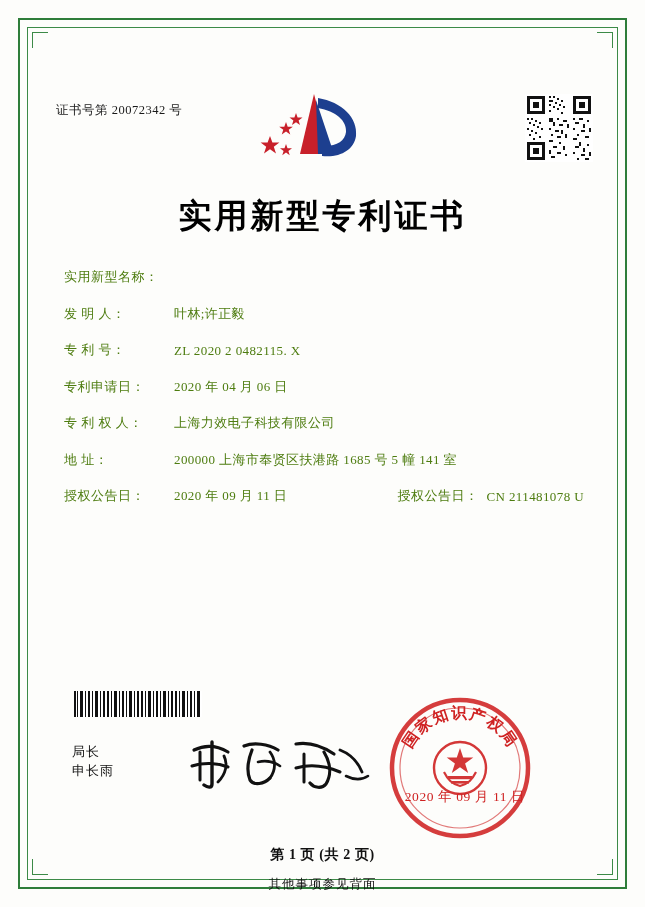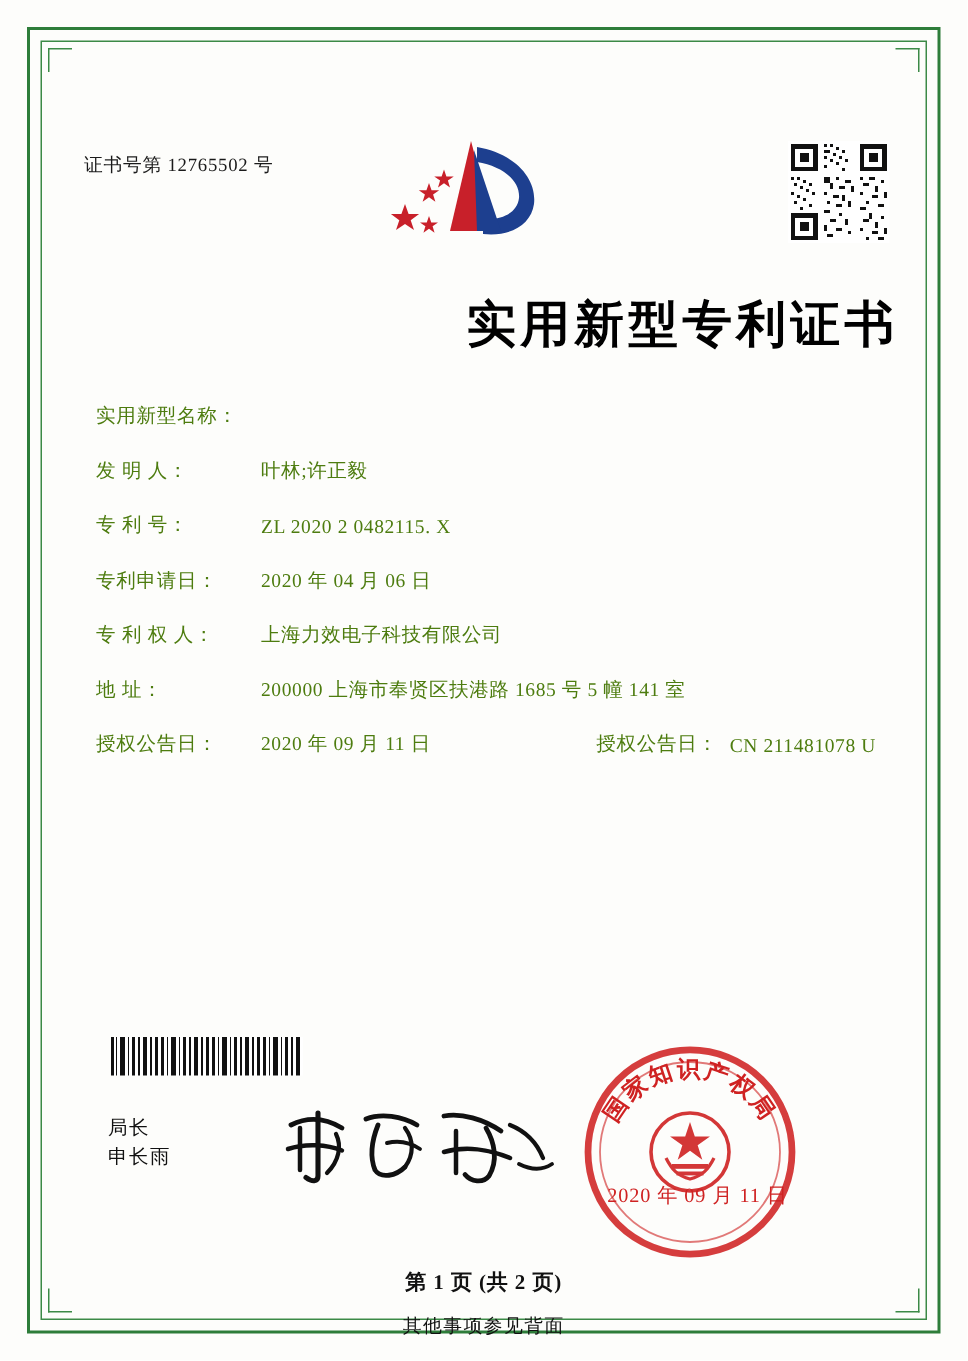--- a/index.html
+++ b/index.html
@@ -87,21 +87,21 @@
     width: 68px;
     height: 68px;
   }
 
   
   .title {
     position: absolute;
     left: 0;
     top: 148px;
     width: 553px;
-    text-align: right;
+    text-align: center;
     font-size: 33px;
     font-weight: bold;
     letter-spacing: 3px;
     color: #000;
     font-family: "DejaVu Serif", "Liberation Serif", serif;
   }
 
   
   .fields {
     position: absolute;
@@ -232,21 +232,21 @@
 
   <div class="border-outer"></div>
   <div class="border-inner"></div>
   <div class="corner tl"></div>
   <div class="corner tr"></div>
   <div class="corner bl"></div>
   <div class="corner br"></div>
 
   <div class="content">
 
-    <div class="cert-no">证书号第 12765502 号</div>
+    <div class="cert-no">证书号第 20072342 号</div>
 
     <div class="emblem">
       <svg viewBox="0 0 120 84" width="120" height="84">
 
         <g fill="#c8202a">
           <polygon points="18,48 20.4,54.6 27.4,54.6 21.8,58.8 24,65.4 18,61.3 12,65.4 14.2,58.8 8.6,54.6 15.6,54.6"></polygon>
           <polygon points="30,34 32,39.6 38,39.6 33.2,43.1 35,48.7 30,45.2 25,48.7 26.8,43.1 22,39.6 28,39.6" transform="scale(0.85) translate(10,6)"></polygon>
           <polygon points="44,25 45.6,29.6 50.5,29.6 46.6,32.4 48,37 44,34.2 40,37 41.4,32.4 37.5,29.6 42.4,29.6"></polygon>
           <polygon points="34,56 35.5,60.3 40,60.3 36.4,62.9 37.7,67.2 34,64.5 30.3,67.2 31.6,62.9 28,60.3 32.5,60.3"></polygon>
         </g>

